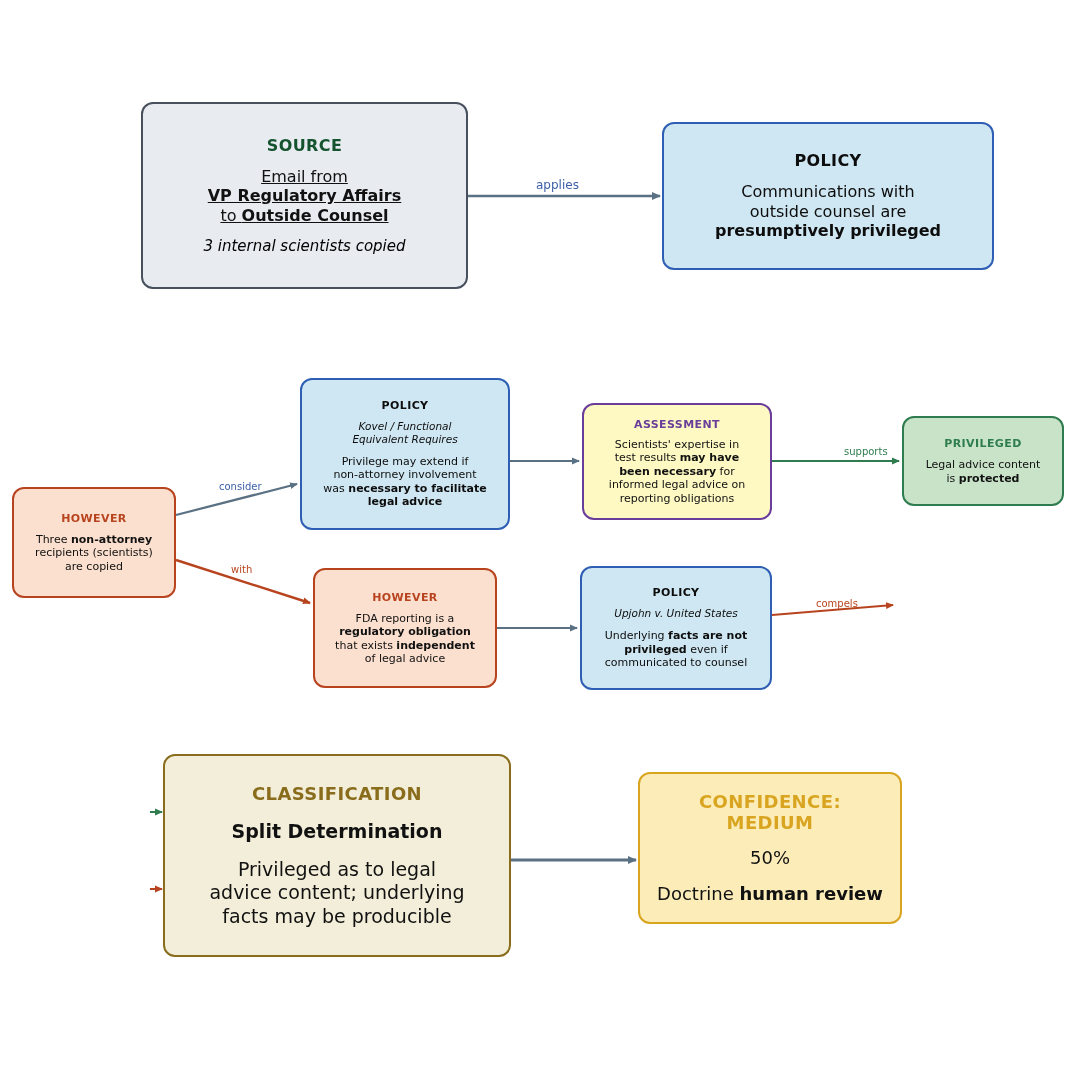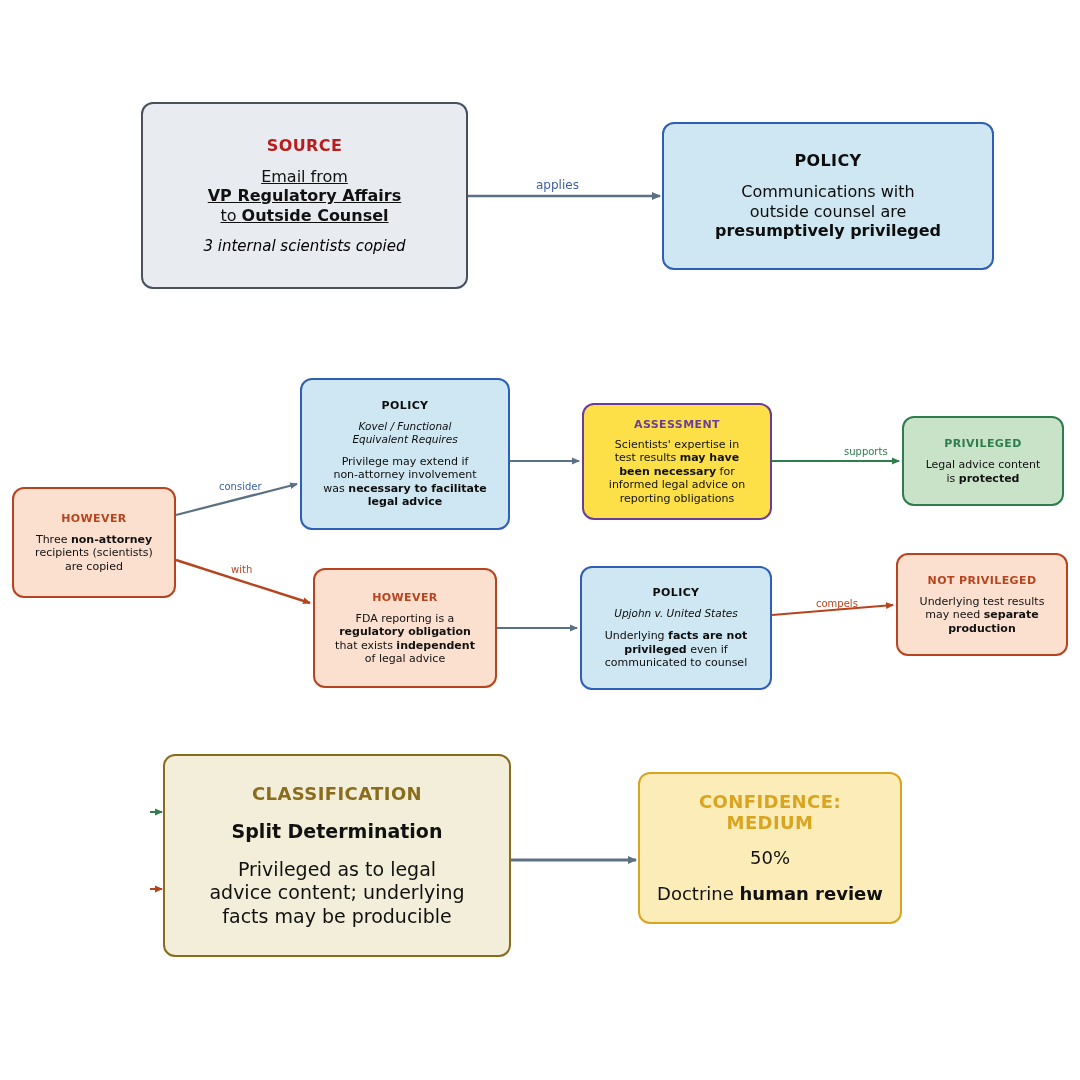--- a/index.html
+++ b/index.html
@@ -12,32 +12,32 @@
         text-align:center;z-index:3;}
   .node .hdr{font-weight:bold;letter-spacing:.4px;}
   .node .body{line-height:1.22;}
   .node .sub{font-style:italic;line-height:1.22;}
   b{font-weight:bold;}
   .elabel{position:absolute;z-index:4;white-space:nowrap;
           font-size:10px;font-family:"DejaVu Sans","Liberation Sans",sans-serif;}
 
   
   .skin-source{background:#e8ecf1;border:2.5px solid #48505e;}
-  .skin-source .hdr{color:#b91c1c;}
+  .skin-source .hdr{color:#14532d;}
   .skin-source .body{color:#111;text-decoration:underline;}
 
   .skin-policy{background:#cfe7f2;border:2.5px solid #2f5fb5;}
   .skin-policy .hdr{color:#0d0d0d;}
   .skin-policy .body,.skin-policy .sub{color:#0d0d0d;}
 
   .skin-however{background:#fce0cf;border:2.5px solid #b8441f;}
   .skin-however .hdr{color:#b8441f;}
   .skin-however .body{color:#111;}
 
-  .skin-assessment{background:#fde047;border:2.5px solid #6a3d9a;}
+  .skin-assessment{background:#fef9c3;border:2.5px solid #6a3d9a;}
   .skin-assessment .hdr{color:#6a3d9a;}
   .skin-assessment .body{color:#111;}
 
   .skin-priv{background:#c9e3c9;border:2.5px solid #2f7d4f;}
   .skin-priv .hdr{color:#2f7d4f;}
   .skin-priv .body{color:#111;}
 
   .skin-notpriv{background:#fce0cf;border:2.5px solid #b8441f;}
   .skin-notpriv .hdr{color:#b8441f;}
   .skin-notpriv .body{color:#111;}
@@ -222,28 +222,20 @@
   <div class="node skin-policy" id="n-policy-upjohn">
     <div class="hdr">POLICY</div>
     <div class="sub">Upjohn v. United States</div>
     <div class="body">
       <div><span>Underlying </span><b>facts are not</b></div>
       <div><b>privileged</b><span> even if</span></div>
       <div>communicated to counsel</div>
     </div>
   </div>
 
-  <div class="node skin-notpriv" id="n-notprivileged">
-    <div class="hdr">NOT PRIVILEGED</div>
-    <div class="body">
-      <div>Underlying test results</div>
-      <div><span>may need </span><b>separate</b></div>
-      <div><b>production</b></div>
-    </div>
-  </div>
 
   <div class="node skin-class" id="n-classification">
     <div class="hdr">CLASSIFICATION</div>
     <div class="strong">Split Determination</div>
     <div class="body">
       <div>Privileged as to legal</div>
       <div>advice content; underlying</div>
       <div>facts may be producible</div>
     </div>
   </div>

